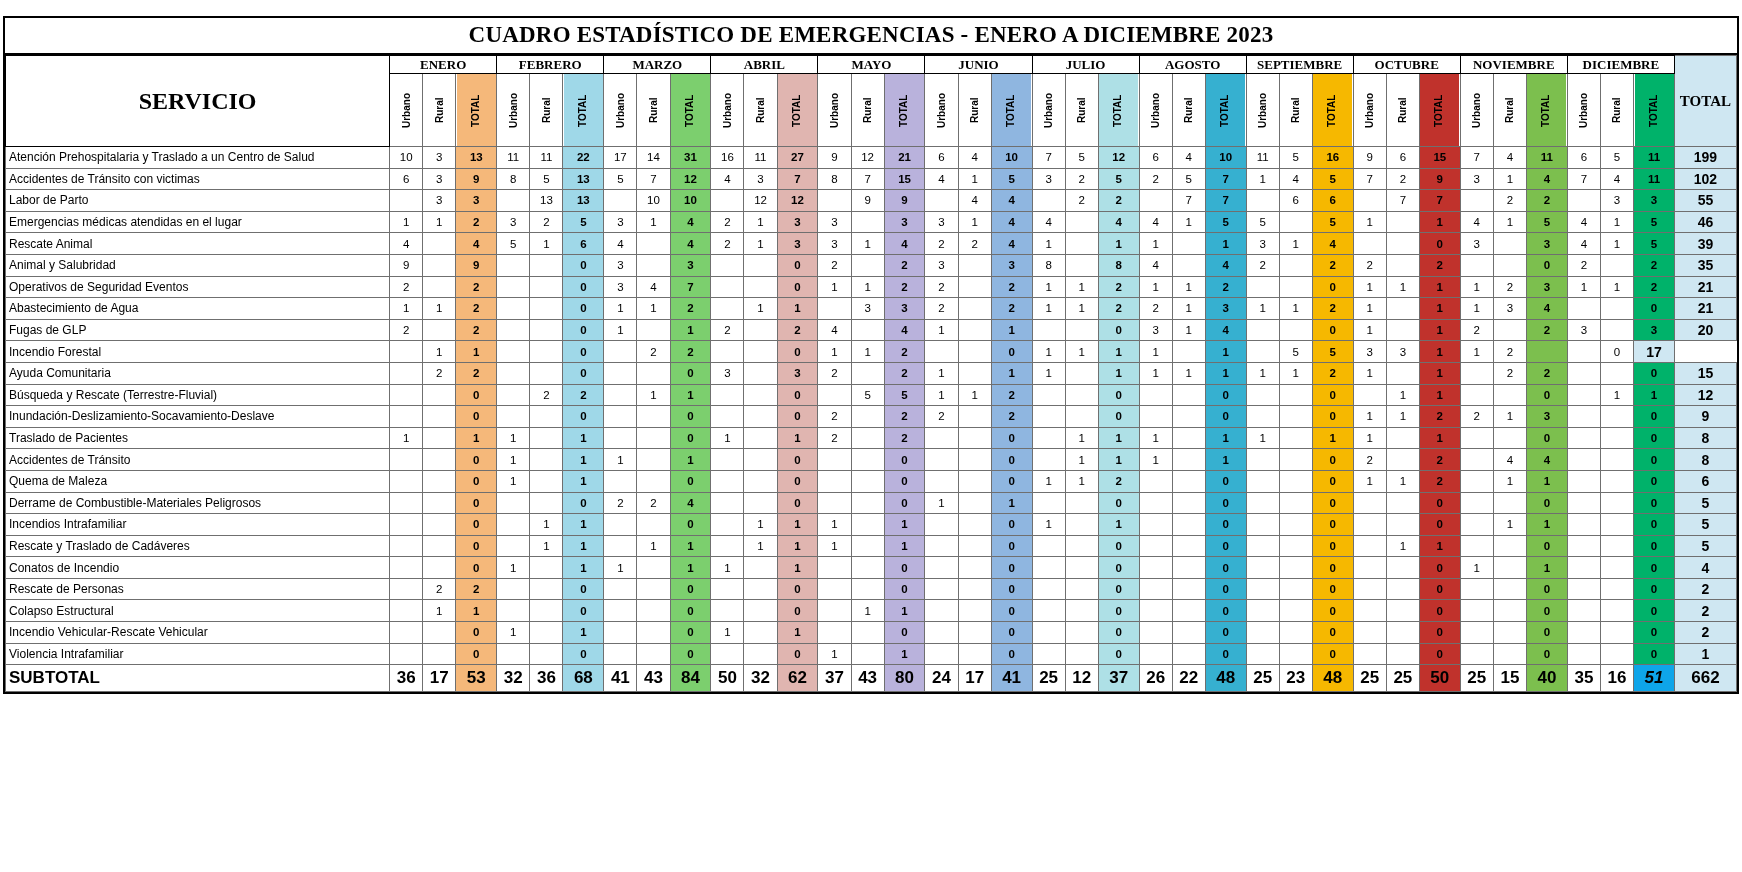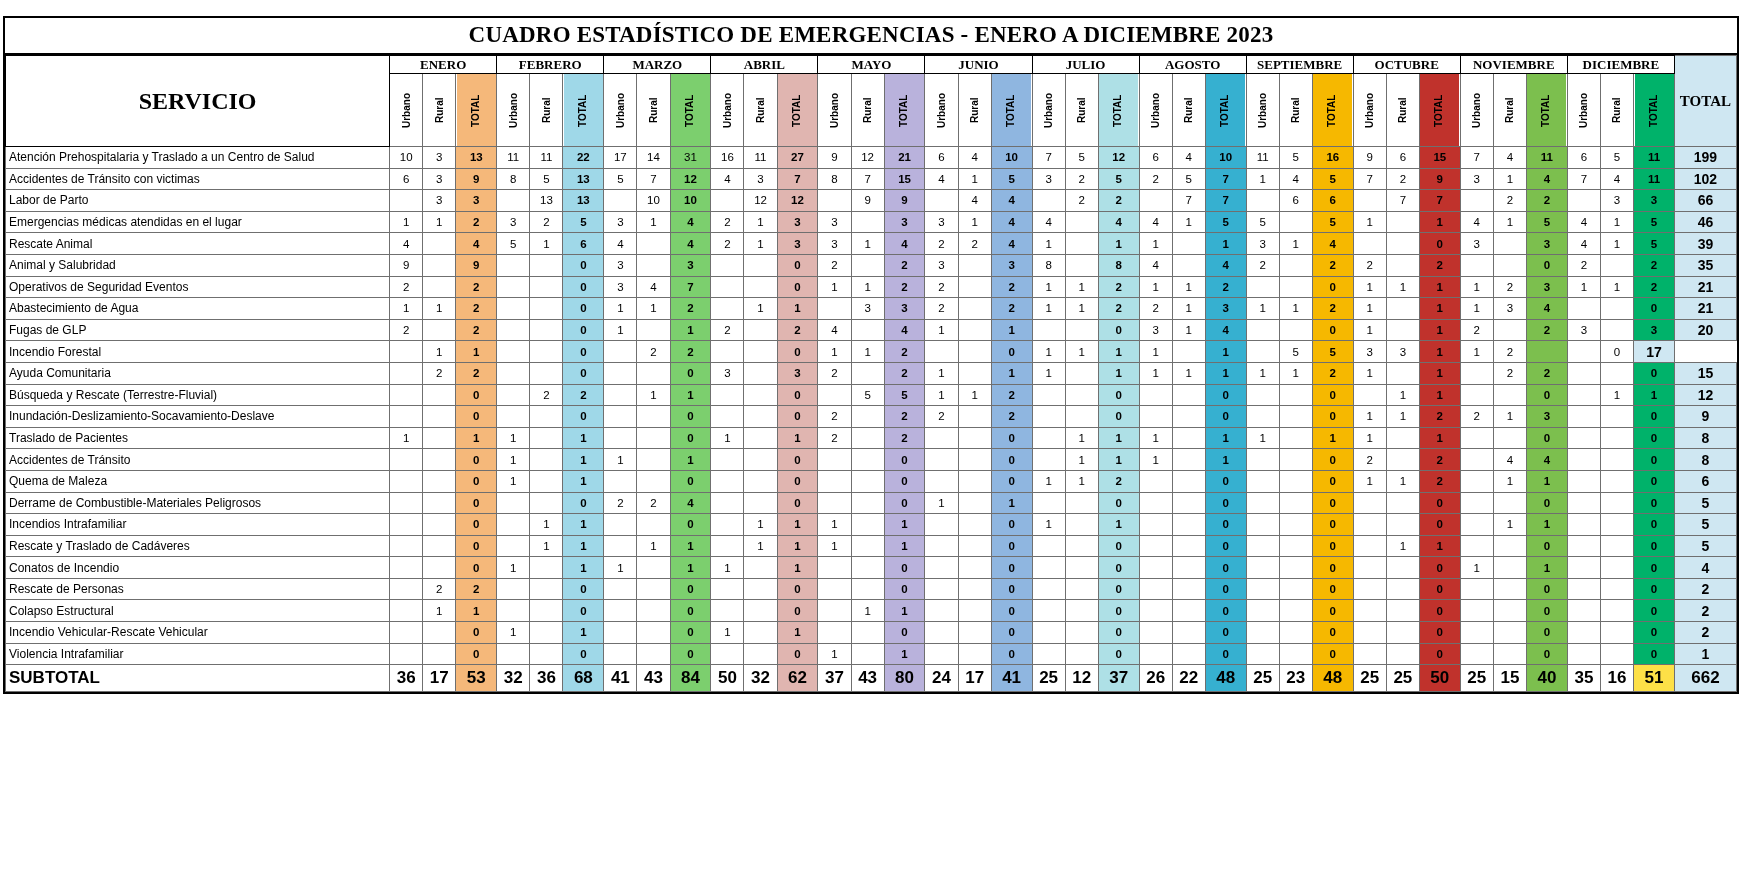--- a/index.html
+++ b/index.html
@@ -143,21 +143,21 @@
           <tr>
             <td class="svc">Atención Prehospitalaria y  Traslado a un Centro de Salud</td>
             <td>10</td>
             <td>3</td>
             <td style="background: rgb(245, 184, 122); font-weight: bold;">13</td>
             <td>11</td>
             <td>11</td>
             <td style="background: rgb(159, 216, 232); font-weight: bold;">22</td>
             <td>17</td>
             <td>14</td>
-            <td style="background: rgb(124, 207, 110); font-weight: normal;">31</td>
+            <td style="background: rgb(124, 207, 110); font-weight: bold;">31</td>
             <td>16</td>
             <td>11</td>
             <td style="background: rgb(224, 181, 176); font-weight: bold;">27</td>
             <td>9</td>
             <td>12</td>
             <td style="background: rgb(185, 178, 220); font-weight: bold;">21</td>
             <td>6</td>
             <td>4</td>
             <td style="background: rgb(143, 182, 224); font-weight: bold;">10</td>
             <td>7</td>
@@ -251,21 +251,21 @@
             <td style="background: rgb(246, 184, 0); font-weight: bold;">6</td>
             <td></td>
             <td>7</td>
             <td style="background: rgb(192, 50, 44); font-weight: bold;">7</td>
             <td></td>
             <td>2</td>
             <td style="background: rgb(124, 191, 78); font-weight: bold;">2</td>
             <td></td>
             <td>3</td>
             <td style="background: rgb(0, 178, 106); font-weight: bold;">3</td>
-            <td class="grand" style="background: rgb(207, 231, 242);">66</td>
+            <td class="grand" style="background: rgb(207, 231, 242);">55</td>
           </tr>
           <tr>
             <td class="svc">Emergencias médicas atendidas en el lugar</td>
             <td>1</td>
             <td>1</td>
             <td style="background: rgb(245, 184, 122); font-weight: bold;">2</td>
             <td>3</td>
             <td>2</td>
             <td style="background: rgb(159, 216, 232); font-weight: bold;">5</td>
             <td>3</td>
@@ -1129,19 +1129,19 @@
             <td>23</td>
             <td style="background: rgb(246, 184, 0);">48</td>
             <td>25</td>
             <td>25</td>
             <td style="background: rgb(192, 50, 44);">50</td>
             <td>25</td>
             <td>15</td>
             <td style="background: rgb(124, 191, 78);">40</td>
             <td>35</td>
             <td>16</td>
-            <td style="background: #fde047;">51</td>
+            <td style="background: #0ea5e9; font-style: italic;">51</td>
             <td style="background: rgb(207, 231, 242);">662</td>
           </tr>
         </tbody>
     </table>
   </div>
 </div>
 
 </body></html>

